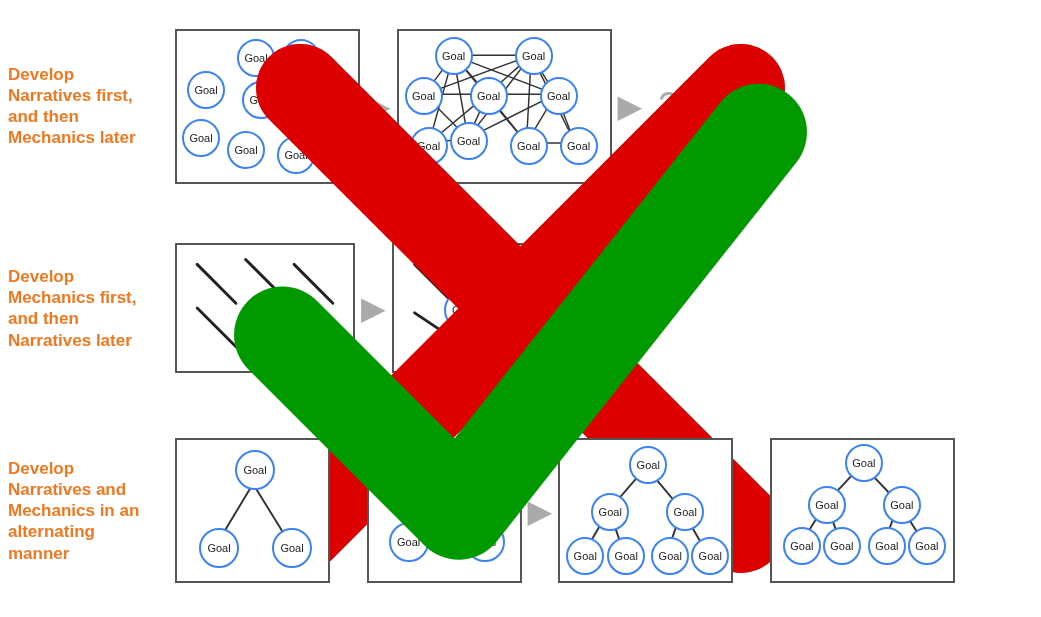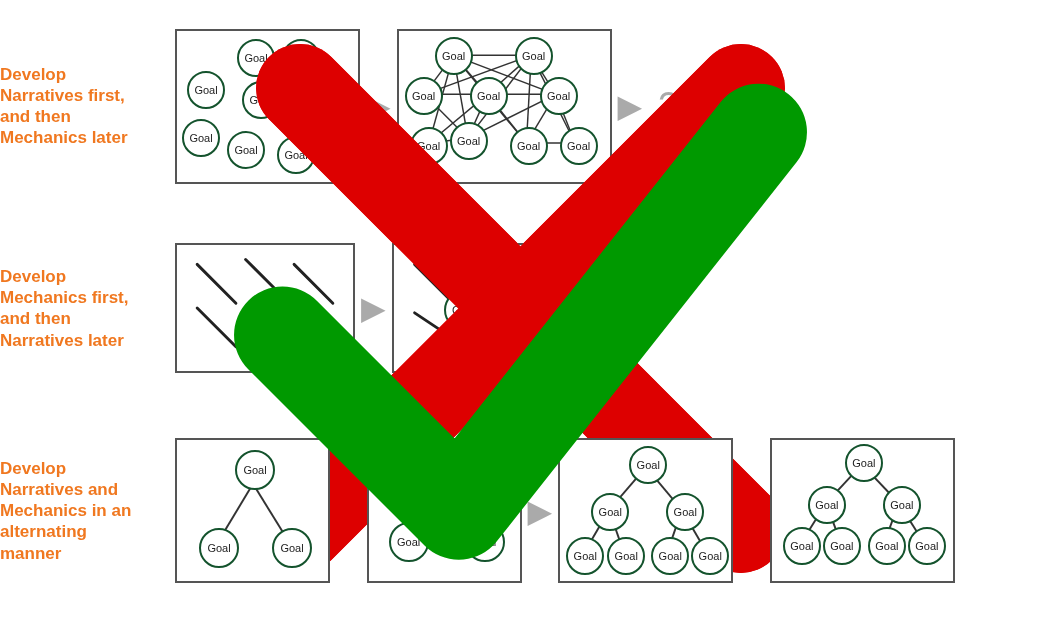--- a/index.html
+++ b/index.html
@@ -30,21 +30,21 @@
     }
 
     
     .row-label {
       width: 175px;
       min-width: 175px;
       font-size: 17px;
       font-weight: bold;
       color: #F07820;
       line-height: 1.25;
-      padding-left: 0;
+      padding-left: 8px;
       text-align: left;
     }
 
     
     .diagram-box {
       border: 2px solid #555;
       background: white;
       position: relative;
       display: flex;
       align-items: center;
@@ -62,21 +62,21 @@
     
     .question {
       font-size: 36px;
       color: #aaa;
       margin: 0 10px;
       flex-shrink: 0;
     }
 
     
     .goal-circle {
-      border: 2px solid #14532d;
+      border: 2px solid #3b82f6;
       border-radius: 50%;
       background: white;
       font-size: 11px;
       font-weight: normal;
       display: flex;
       align-items: center;
       justify-content: center;
       position: absolute;
       color: #222;
     }

